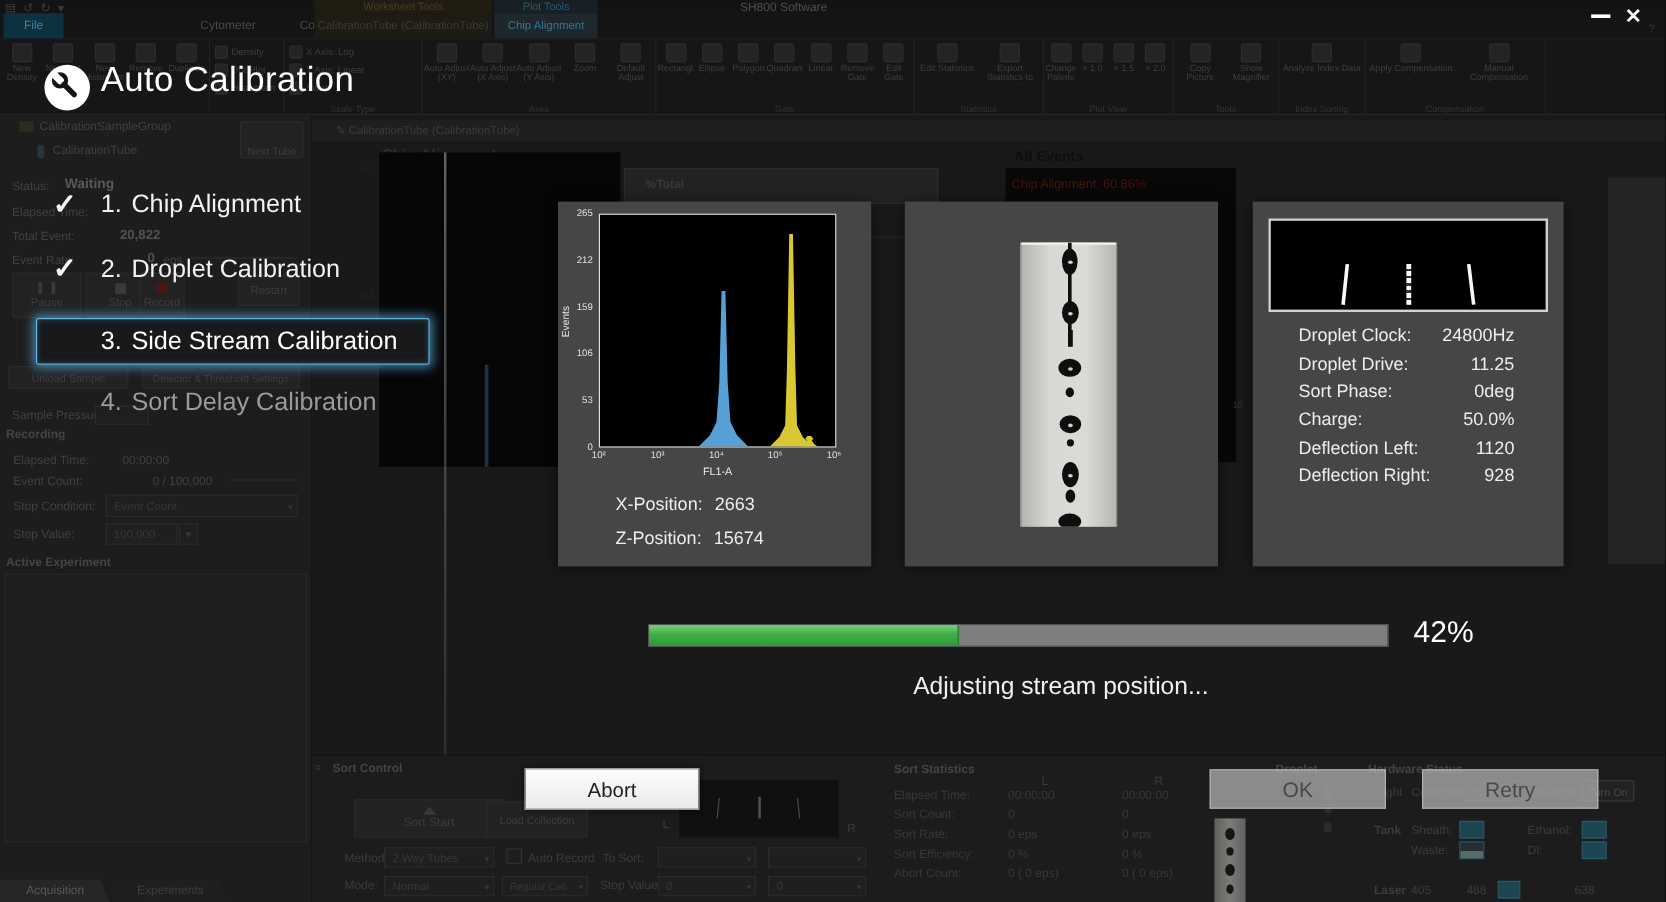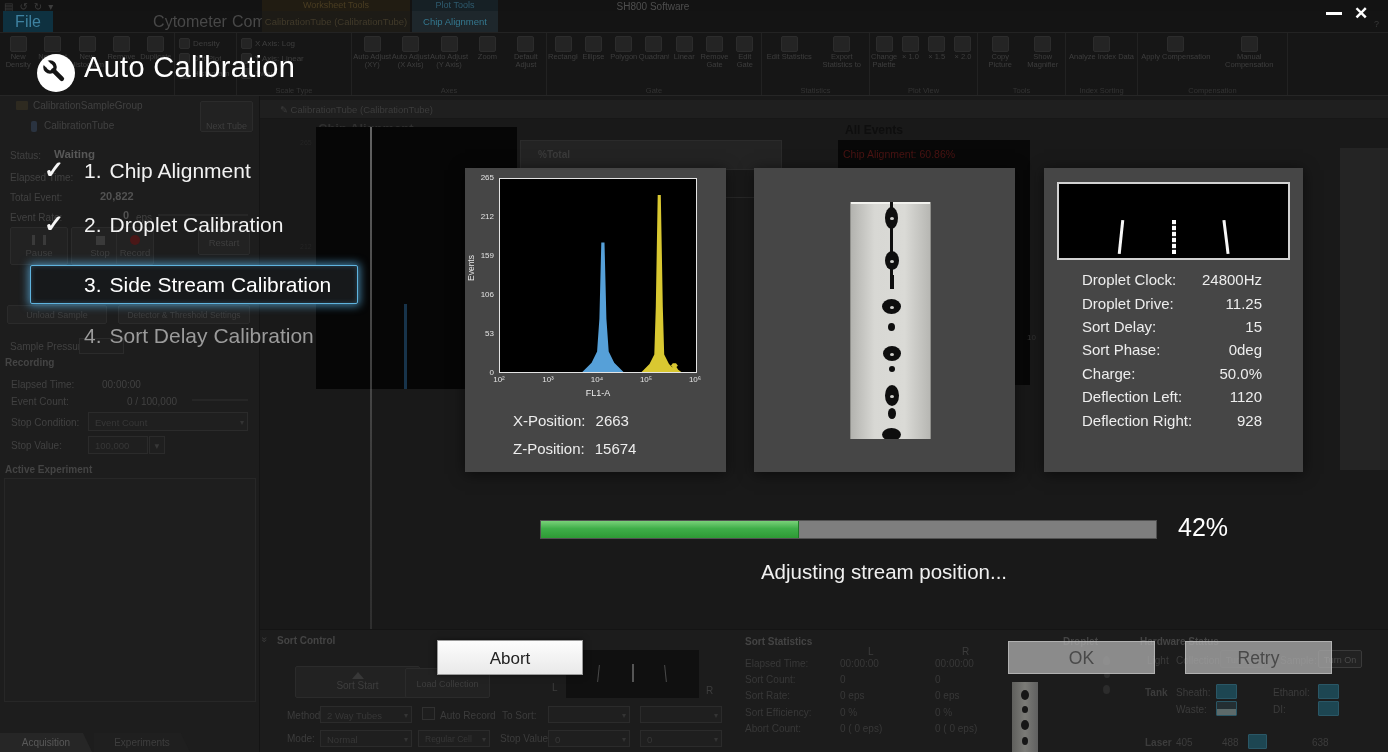--- a/index.html
+++ b/index.html
@@ -4,21 +4,21 @@
 <style>
   html,body{margin:0;padding:0;background:#000;}
   #screen{position:relative;width:1388px;height:752px;overflow:hidden;background:#191919;
           font-family:"Liberation Sans",sans-serif;-webkit-font-smoothing:antialiased;}
   .abs{position:absolute;}
   .titlebar{left:0;top:0;width:100%;height:11px;background:#131313;}
   .apptitle{left:553px;top:1px;width:200px;text-align:center;font-size:10px;color:#4e4e4e;}
   .qat{left:4px;top:1px;display:flex;gap:6px;font-size:10px;color:#3c3c3c;}
   .ctxhdr{top:0;height:11px;font-size:9px;text-align:center;line-height:11px;}
   .tabrow{left:0;top:11px;width:100%;height:21px;background:#141414;border-bottom:1px solid #232323;}
-  .rtab{position:absolute;top:0;height:21px;line-height:21px;font-size:16px;text-align:center;color:#484848;}
+  .rtab{position:absolute;top:0;height:21px;line-height:21px;font-size:10px;text-align:center;color:#484848;}
   .ribbon{left:0;top:33px;width:1388px;height:62px;background:#161616;display:flex;border-bottom:1px solid #262626;}
   .rgroup{position:relative;border-right:1px solid #222;display:flex;flex-wrap:wrap;align-content:flex-start;padding:2px 1px 10px 1px;box-sizing:border-box;}
   .rgl{position:absolute;bottom:0;left:0;right:0;text-align:center;font-size:7.5px;color:#343434;}
   .rbi{flex:1 1 0;min-width:0;text-align:center;overflow:hidden;}
   .rbi-ic{width:15px;height:14px;margin:1px auto 1px auto;background:#242424;border:1px solid #2c2c2c;border-radius:2px;}
   .rbi-lb{font-size:7.5px;line-height:8px;color:#3e3e3e;height:17px;overflow:hidden;}
   .rgroup.stack{display:block;padding-top:3px;}
   .rgroup.stack .rbi{display:flex;align-items:center;text-align:left;gap:3px;height:15px;}
   .rgroup.stack .rbi-ic{width:9px;height:9px;margin:0 0 0 3px;flex:0 0 auto;}
   .rgroup.stack .rbi-lb{height:auto;font-size:8px;white-space:nowrap;}
@@ -586,24 +586,20 @@
         <div class="p3row">
           <span>Droplet Clock:</span>
           <span>24800Hz</span>
         </div>
 
         <div class="p3row">
           <span>Droplet Drive:</span>
           <span>11.25</span>
         </div>
 
-        <div class="p3row">
-          <span>Sort Delay:</span>
-          <span>15</span>
-        </div>
 
         <div class="p3row">
           <span>Sort Phase:</span>
           <span>0deg</span>
         </div>
 
         <div class="p3row">
           <span>Charge:</span>
           <span>50.0%</span>
         </div>

